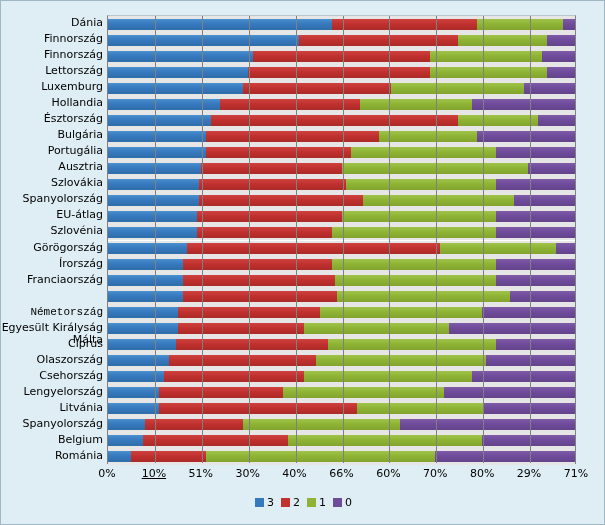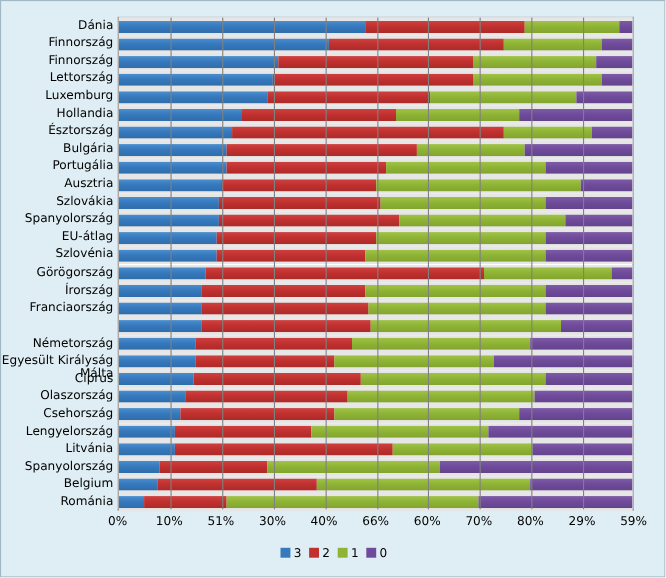--- a/index.html
+++ b/index.html
@@ -137,21 +137,21 @@
       <div class="cat-label" style="top: 130.304px;">Portugália</div>
       <div class="cat-label" style="top: 146.339px;">Ausztria</div>
       <div class="cat-label" style="top: 162.375px; margin-left: 48px;">Szlovákia</div>
       <div class="cat-label" style="top: 178.411px;">Spanyolország</div>
       <div class="cat-label" style="top: 194.446px;">EU-átlag</div>
       <div class="cat-label" style="top: 210.482px;">Szlovénia</div>
       <div class="cat-label" style="top: 226.518px;">Görögország</div>
       <div class="cat-label" style="top: 242.554px;">Írország</div>
       <div class="cat-label" style="top: 258.589px;">Franciaország</div>
       <div class="cat-label" style="top: 274.625px; margin-top: 44px;">Málta</div>
-      <div class="cat-label" style="top: 290.661px;">Németország</div>
+      <div class="cat-label" style="top: 290.661px; font-family: Liberation Mono, monospace;">Németország</div>
       <div class="cat-label" style="top: 306.696px;">Egyesült Királyság</div>
       <div class="cat-label" style="top: 322.732px;">Ciprus</div>
       <div class="cat-label" style="top: 338.768px;">Olaszország</div>
       <div class="cat-label" style="top: 354.804px;">Csehország</div>
       <div class="cat-label" style="top: 370.839px;">Lengyelország</div>
       <div class="cat-label" style="top: 386.875px;">Litvánia</div>
       <div class="cat-label" style="top: 402.911px;">Spanyolország</div>
       <div class="cat-label" style="top: 418.946px;">Belgium</div>
       <div class="cat-label" style="top: 434.982px;">Románia</div>
     </div>
@@ -363,30 +363,30 @@
         <div class="gridline" style="left: 234.5px;"></div>
         <div class="gridline" style="left: 281.4px;"></div>
         <div class="gridline" style="left: 328.3px;"></div>
         <div class="gridline" style="left: 375.2px;"></div>
         <div class="gridline" style="left: 422.1px;"></div>
       </div>
   </div>
 
   <div id="x-axis">
       <div class="x-tick" style="left: 0px;">0%</div>
-      <div class="x-tick" style="left: 46.9px;">10%</div>
+      <div class="x-tick" style="left: 46.9px; text-decoration: underline;">10%</div>
       <div class="x-tick" style="left: 93.8px;">51%</div>
       <div class="x-tick" style="left: 140.7px;">30%</div>
       <div class="x-tick" style="left: 187.6px;">40%</div>
       <div class="x-tick" style="left: 234.5px;">66%</div>
       <div class="x-tick" style="left: 281.4px;">60%</div>
       <div class="x-tick" style="left: 328.3px;">70%</div>
       <div class="x-tick" style="left: 375.2px;">80%</div>
       <div class="x-tick" style="left: 422.1px;">29%</div>
-      <div class="x-tick" style="left: 469px;">59%</div>
+      <div class="x-tick" style="left: 469px;">71%</div>
     </div>
 
   <div id="legend">
       <div class="legend-item">
         <span class="legend-swatch" style="background: rgb(54, 121, 189);"></span>
         <span class="legend-text">3</span>
       </div>
       <div class="legend-item">
         <span class="legend-swatch" style="background: rgb(192, 49, 47);"></span>
         <span class="legend-text">2</span>

